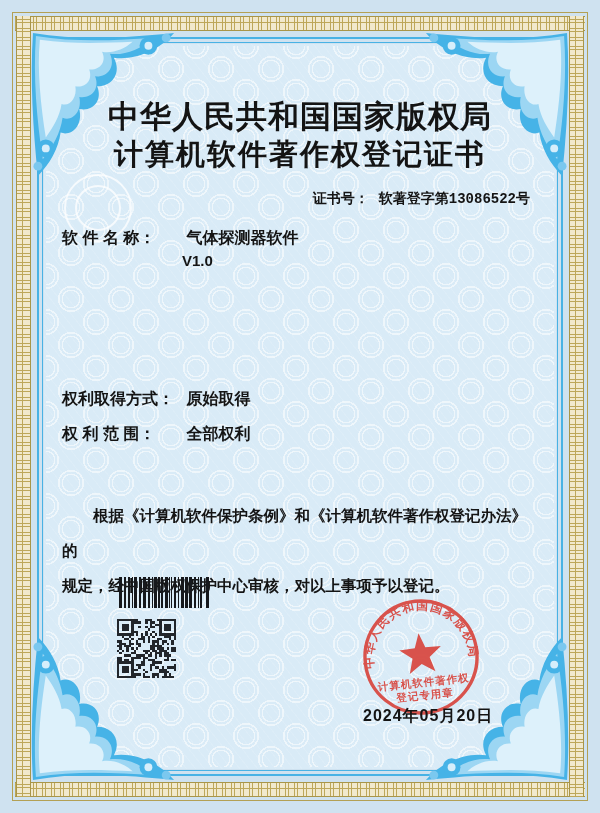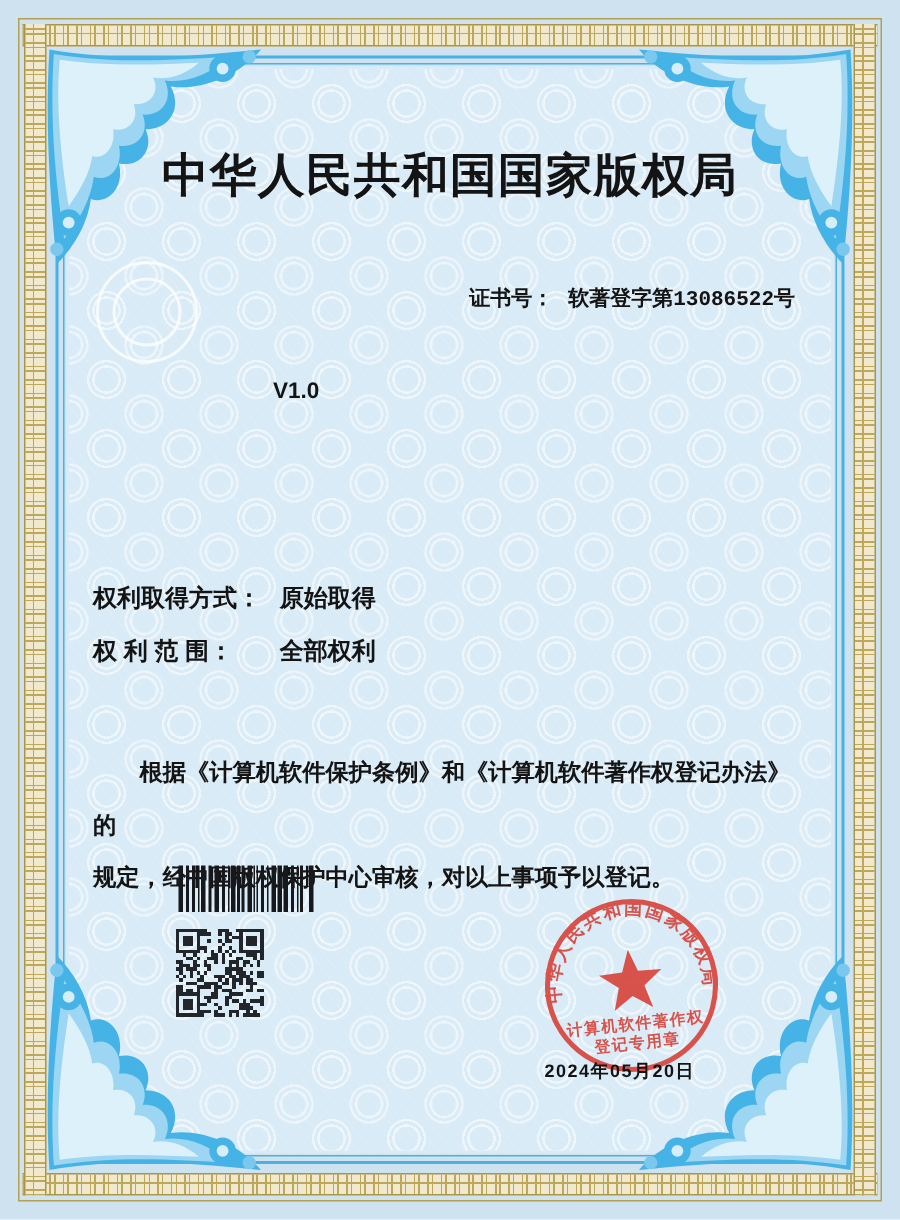--- a/index.html
+++ b/index.html
@@ -55,21 +55,21 @@
   .r-owner{top:293px;} .r-method{top:389px;} .r-scope{top:424px;} .r-regno{top:458px;}
   .para{position:absolute;top:498px;left:62px;width:478px;margin:0;font-size:15.5px;font-weight:bold;line-height:35px;text-indent:2em;white-space:pre-line;}
 
   
   .barcode{position:absolute;left:119px;top:577px;width:92px;height:31px;display:flex;align-items:stretch;}
   .barcode i{display:block;flex:none;height:100%;}
   .qr{position:absolute;left:117px;top:619px;width:59px;height:59px;}
 
   
   .seal{position:absolute;left:360px;top:596px;width:122px;height:122px;opacity:.92;transform:rotate(-6deg);}
-  .date{position:absolute;left:363px;top:706px;font-size:12px;font-weight:bold;letter-spacing:1px;}
+  .date{position:absolute;left:363px;top:706px;font-size:16px;font-weight:bold;letter-spacing:1px;}
 </style>
 </head>
 <body>
 
 <div class="page">
 
   <div class="gold-outline"></div>
   <div class="gk h top"></div>
   <div class="gk h bottom"></div>
   <div class="gk v left"></div>
@@ -125,25 +125,30 @@
       <circle cx="8" cy="138" r="4.5" fill="#7bc8ef"></circle>
   </svg>
 
   <div class="content">
 
     <div class="big-emblem">
         <div class="ring2"></div>
       </div>
 
     <h1 class="title1" style="margin:0;">中华人民共和国国家版权局</h1>
+    <h2 class="title2" style="margin:0;">计算机软件著作权登记证书</h2>
 
     <div class="certno">
       <span>证书号：</span><span class="sp"></span><span>软著登字第13086522号</span>
     </div>
 
+    <div class="row r-name">
+      <span class="lbl">软 件 名 称：</span>
+      <span class="val">气体探测器软件</span>
+    </div>
     <div class="row r-ver">
       <span class="val">V1.0</span>
     </div>
     <div class="row r-scope">
       <span class="lbl">权 利 范 围：</span>
       <span class="val">全部权利</span>
     </div>
     <div class="row r-method">
       <span class="lbl">权利取得方式：</span>
       <span class="val">原始取得</span>

